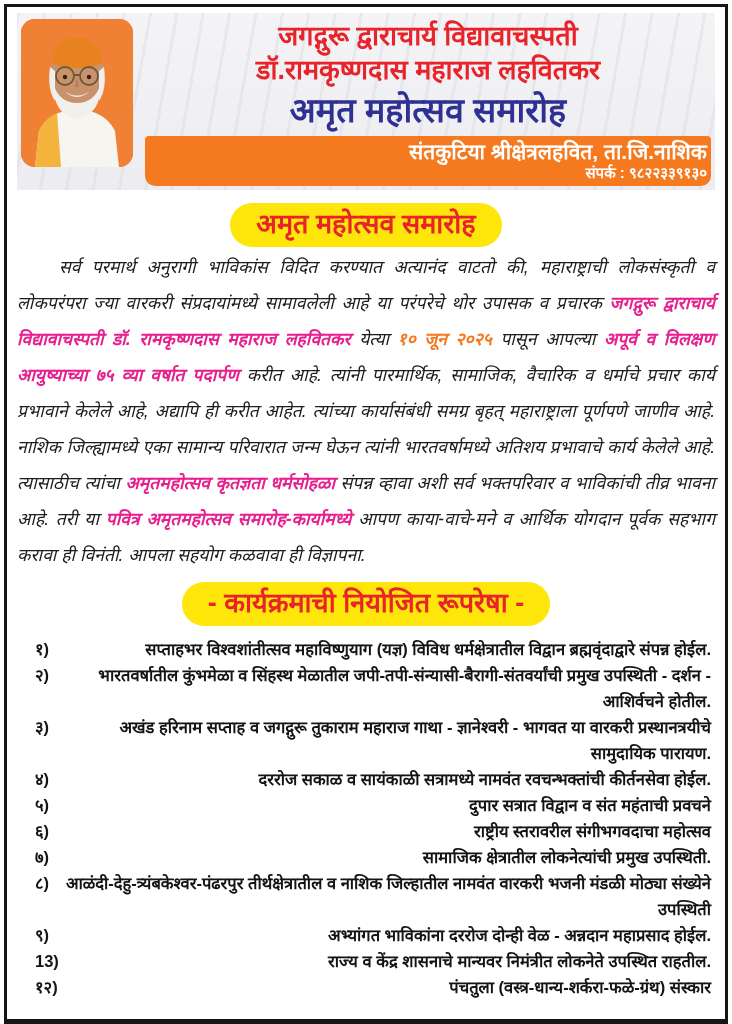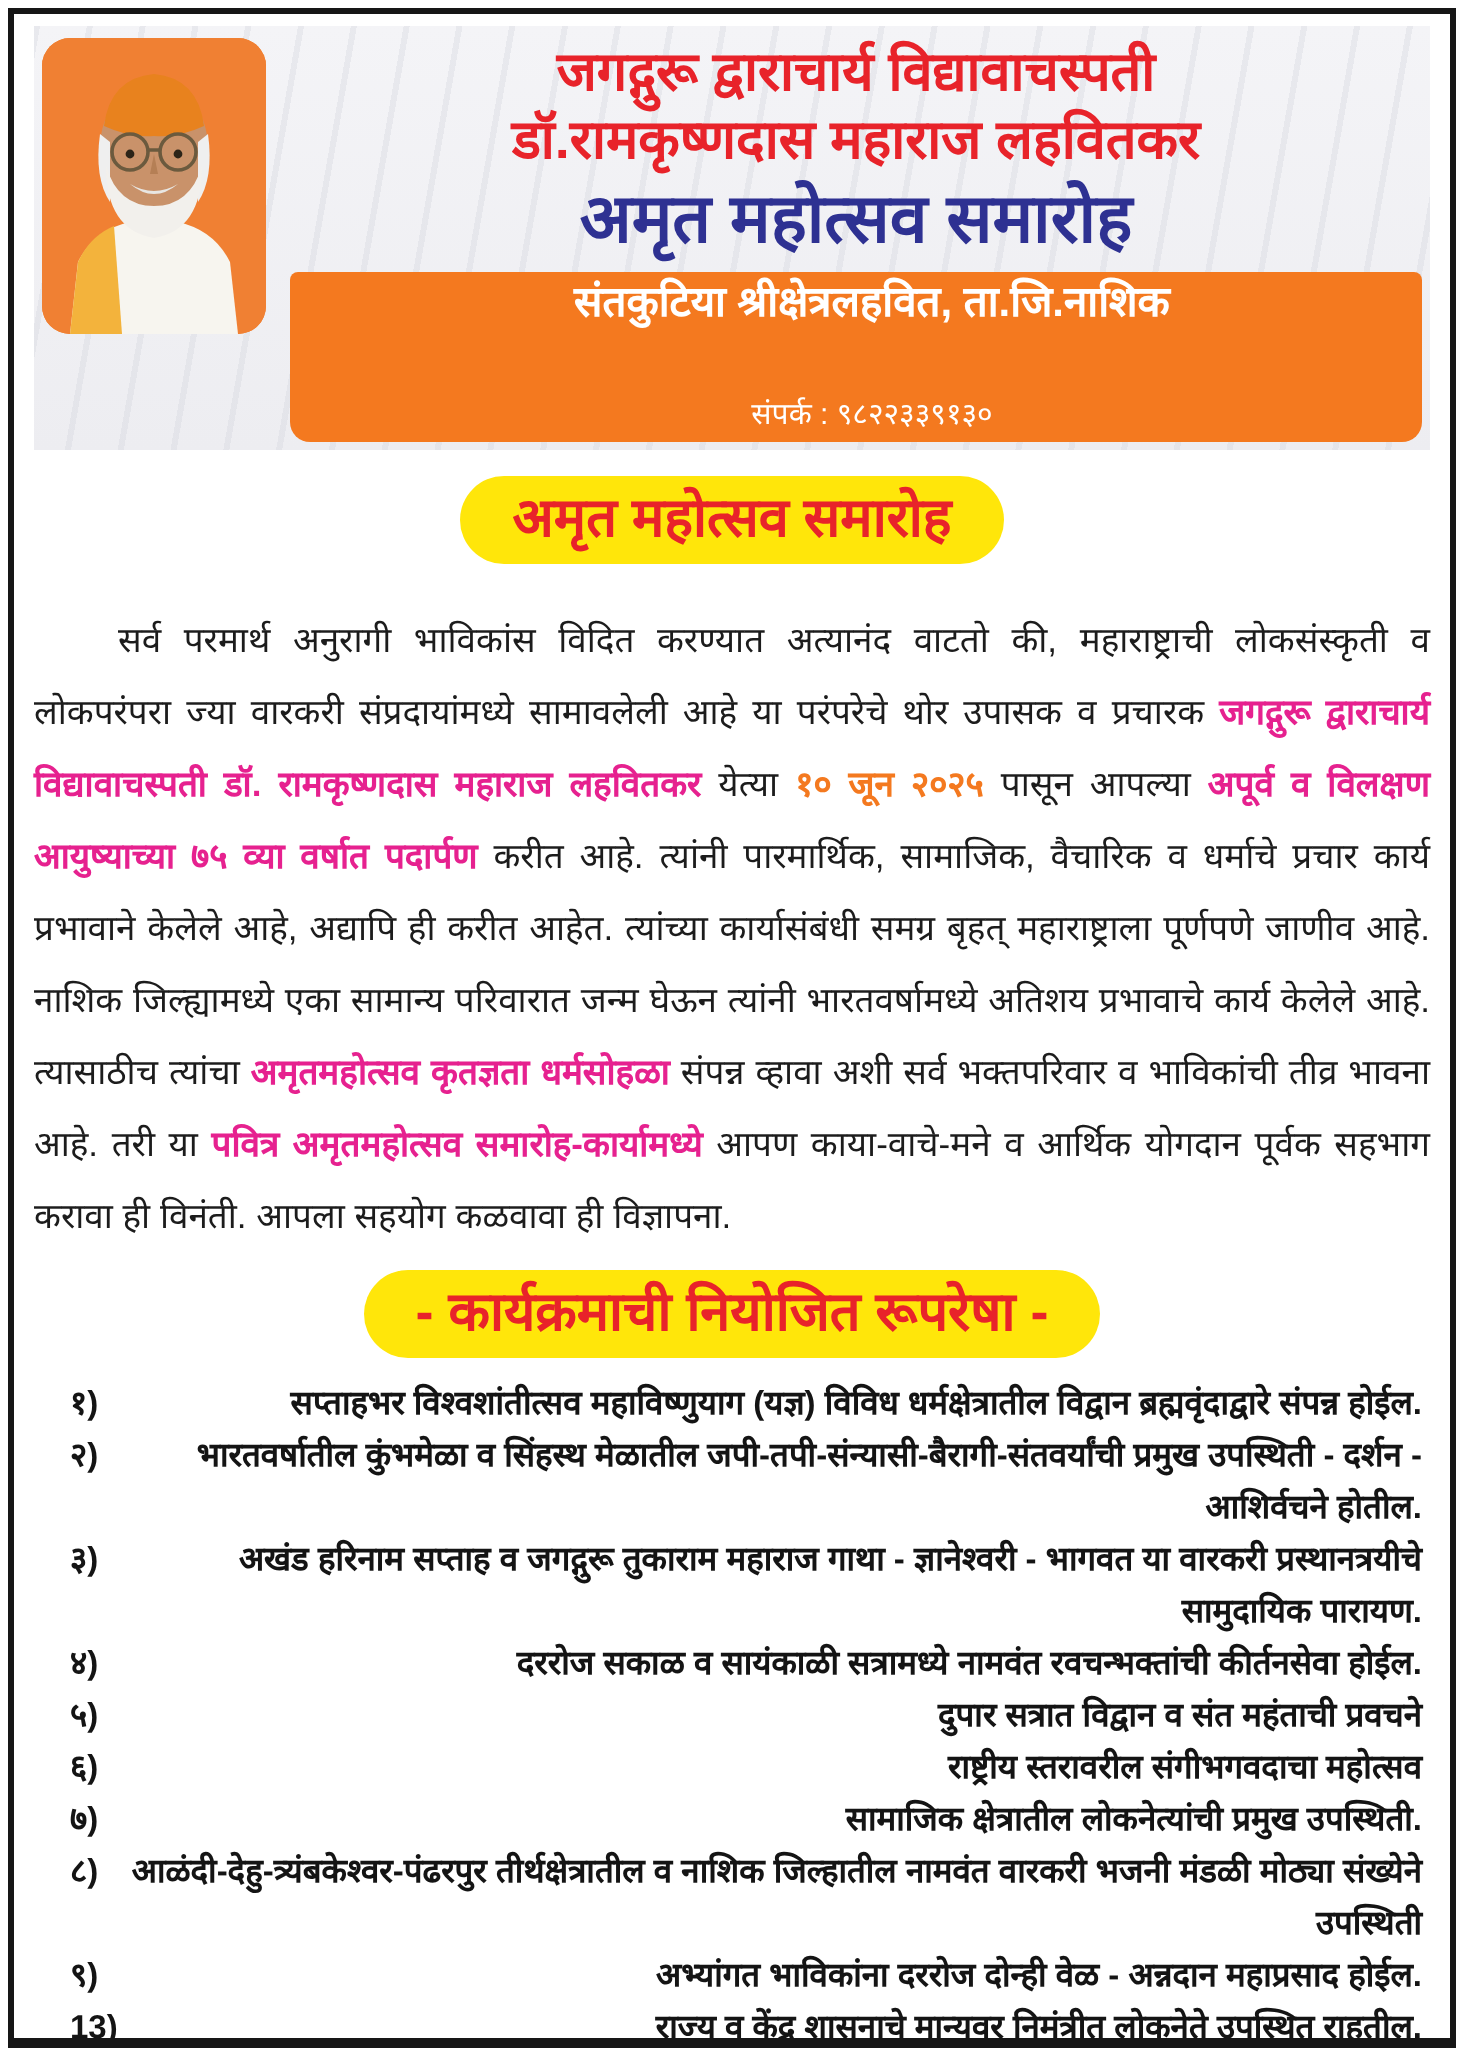--- a/index.html
+++ b/index.html
@@ -38,44 +38,45 @@
     text-align:center; white-space:nowrap;
   }
   .title-blue{
     color:var(--blue,#2e3192); font-weight:bold; font-size:34px; line-height:42px;
     text-align:center; margin-top:2px; white-space:nowrap;
   }
   .contact-bar{
     margin-top:5px; width:100%;
     background:var(--orange,#f4791f);
     border-radius:4px 4px 10px 10px;
-    color:#ffffff; text-align:center;
+    color:#ffffff; text-align:right;
     padding:3px 4px 4px 20px;
   }
   .contact-line1{ font-weight:bold; font-size:21px; line-height:25px; }
-  .contact-line2{ font-weight:normal; font-size:15px; line-height:18px;margin-top:35px; }
+  .contact-line2{ font-weight:bold; font-size:15px; line-height:18px; }
   
   .badge-row{ text-align:center; }
   .badge{
     display:inline-block;
     background:var(--yellow,#ffe60a);
     color:var(--red,#e8232a);
     font-weight:bold; font-size:27px; line-height:32px;
     padding:5px 26px 7px 26px;
     border-radius:22px;
   }
   .badge-row.first{ margin-top:13px; }
   .badge-row.second{ margin-top:9px; }
   
   .para{
-    margin-top:20px;
+    margin-top:2px;
     font-size:17.5px; line-height:36px;
     color:#1c1c1c;
     text-align:justify;
     text-indent:42px;
+    font-style:italic;
   }
   .seg-pink{ color:var(--pink,#e6218f); font-weight:bold; }
   .seg-orange{ color:var(--orange,#f4791f); font-weight:bold; }
   
   .schedule{ margin-top:10px; }
   .schedule-row{ display:flex; }
   .schedule-num{
     flex:0 0 46px; padding-left:18px;
     font-weight:bold; font-size:16.5px; line-height:26px; color:#141414;
   }

